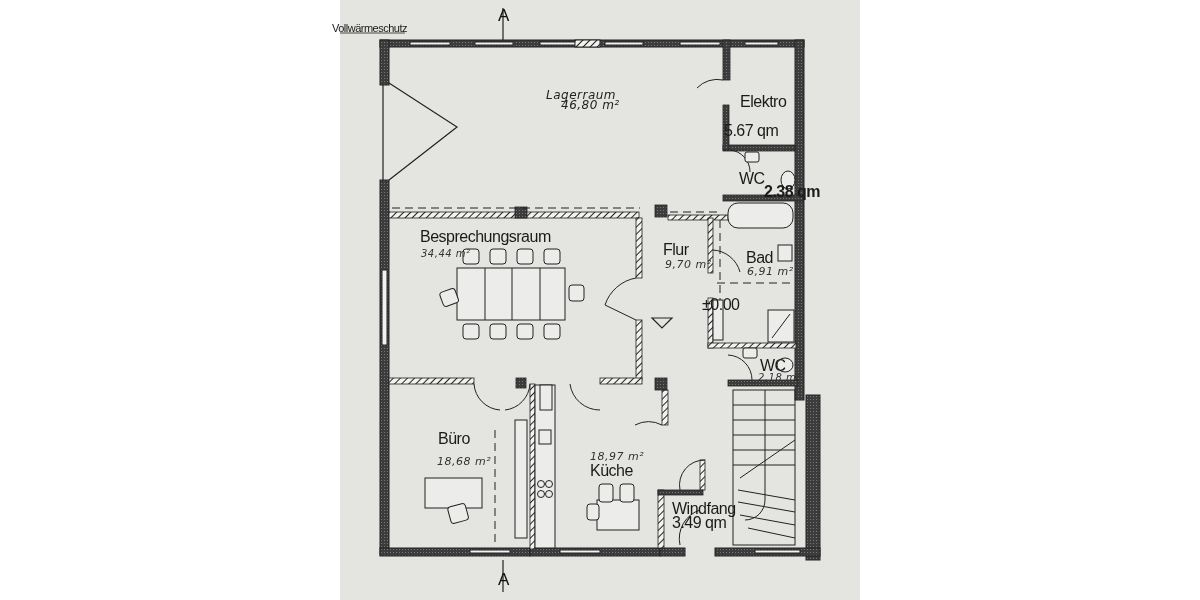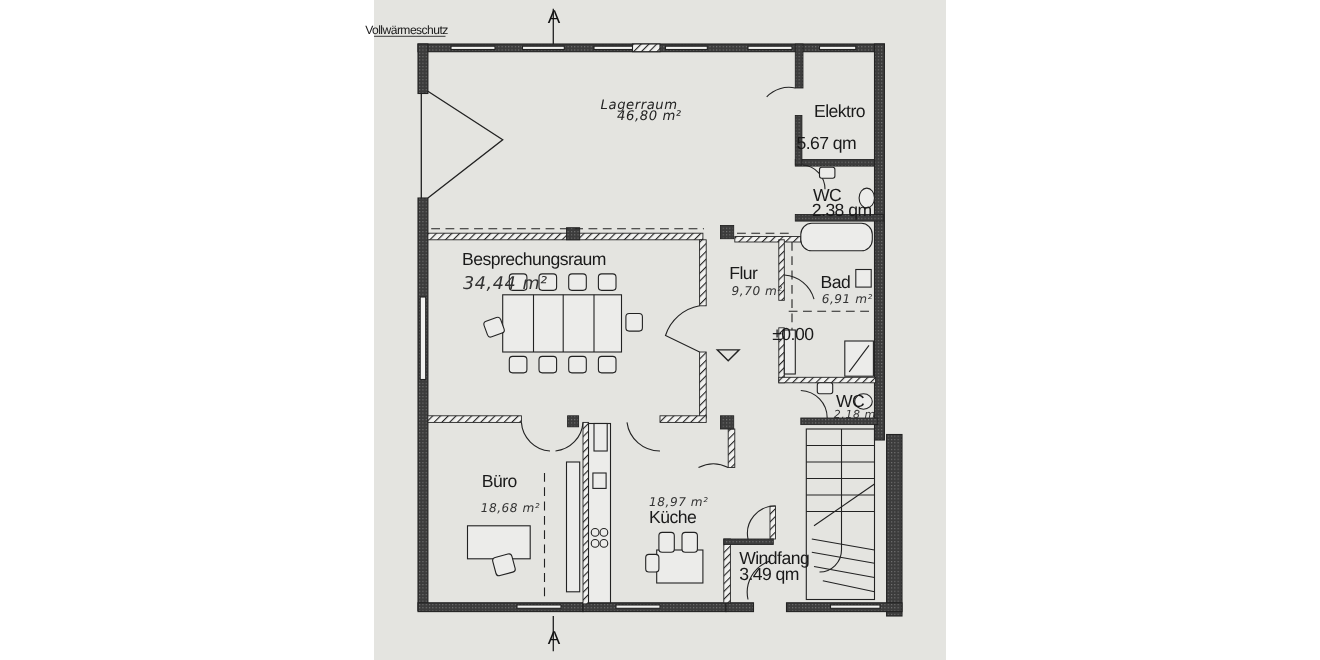--- a/index.html
+++ b/index.html
@@ -186,25 +186,25 @@
 <div>
   <span class="hand big" style="left:546px;top:78px;margin-top:10px;">Lagerraum</span>
   <span class="hand big" style="left:561px;top:98px;">46,80 m²</span>
 </div>
 <div>
   <span class="lbl" style="left:740px;top:95px;">Elektro</span>
   <span class="lbl" style="left:724px;top:109px;margin-top:15px;">5.67 qm</span>
 </div>
 <div>
   <span class="lbl" style="left:739px;top:172px;">WC</span>
-  <span class="lbl" style="left:738px;top:185px;">2.38 qm</span>
+  <span class="lbl" style="left:764px;top:185px;font-weight:bold;">2.38 qm</span>
 </div>
 <div>
   <span class="lbl" style="left:420px;top:230px;">Besprechungsraum</span>
-  <span class="hand" style="left:421px;top:248px;font-size:16px;">34,44 m²</span>
+  <span class="hand" style="left:421px;top:248px;font-size:10px;">34,44 m²</span>
 </div>
 <div>
   <span class="lbl" style="left:663px;top:243px;text-align:right;">Flur</span>
   <span class="hand" style="left:665px;top:258px;">9,70 m²</span>
 </div>
 <span class="lbl" style="left:656px;top:298px;margin-left:46px;">±0.00</span>
 <div>
   <span class="lbl" style="left:746px;top:251px;">Bad</span>
   <span class="hand" style="left:747px;top:265px;">6,91 m²</span>
 </div>

